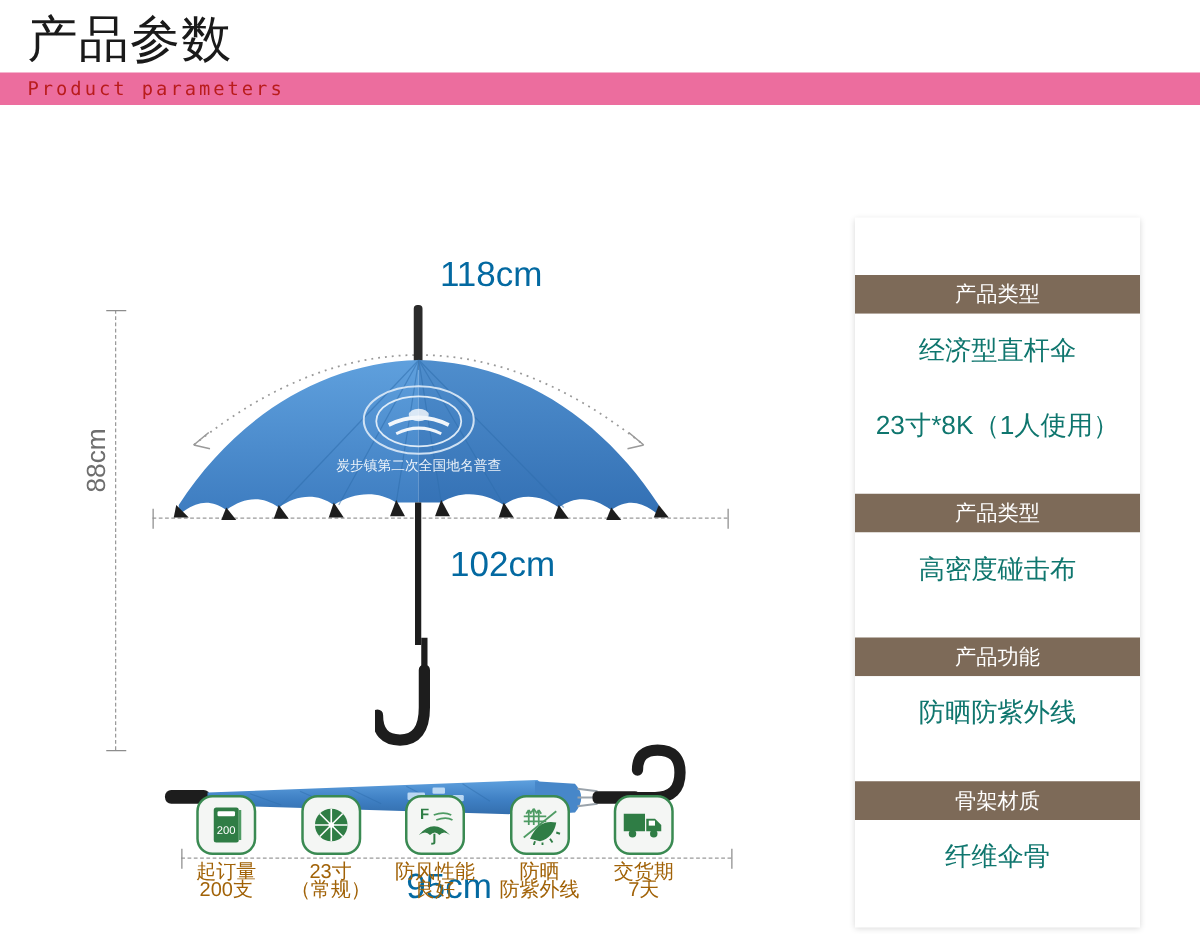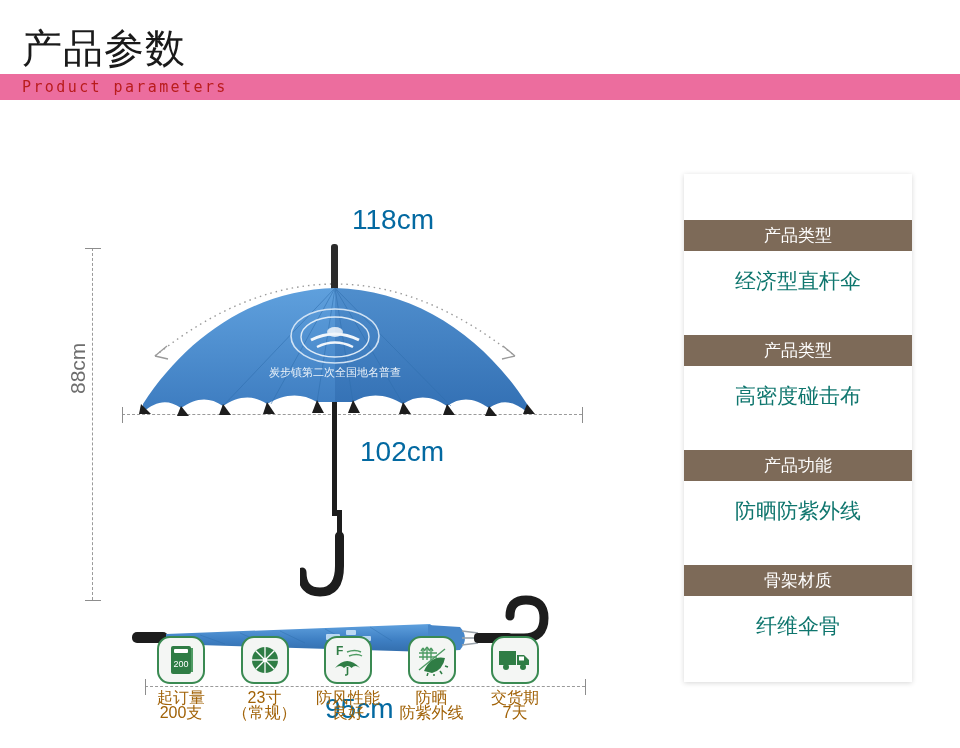--- a/index.html
+++ b/index.html
@@ -12,21 +12,21 @@
     height: 748px;
     position: relative;
     overflow: hidden;
     font-family: "Liberation Sans", "DejaVu Sans", sans-serif;
     color: #333;
   }
 
   
   .header {
     position: absolute;
-    left: 0; top: 16px;
+    left: 0; top: 0;
     width: 960px;
     height: 88px;
   }
   .header-title-cn {
     position: absolute;
     left: 22px;
     top: 6px;
     font-size: 40px;
     font-weight: 400;
     color: #1a1a1a;
@@ -325,20 +325,21 @@
     <path d="M 372 44 L 394 44 Q 414 44 414 24 Q 414 6 396 6 Q 380 6 380 22" fill="none" stroke="#1d1d1d" stroke-width="9" stroke-linecap="round"></path>
   </svg>
 </div>
 
 <div class="spec-table">
   <div>
     <div class="spec-head">产品类型</div>
     <div class="spec-val">经济型直杆伞</div>
   </div>
   <div>
+    <div class="spec-val">23寸*8K（1人使用）</div>
   </div>
   <div>
     <div class="spec-head">产品类型</div>
     <div class="spec-val">高密度碰击布</div>
   </div>
   <div>
     <div class="spec-head">产品功能</div>
     <div class="spec-val">防晒防紫外线</div>
   </div>
   <div>

